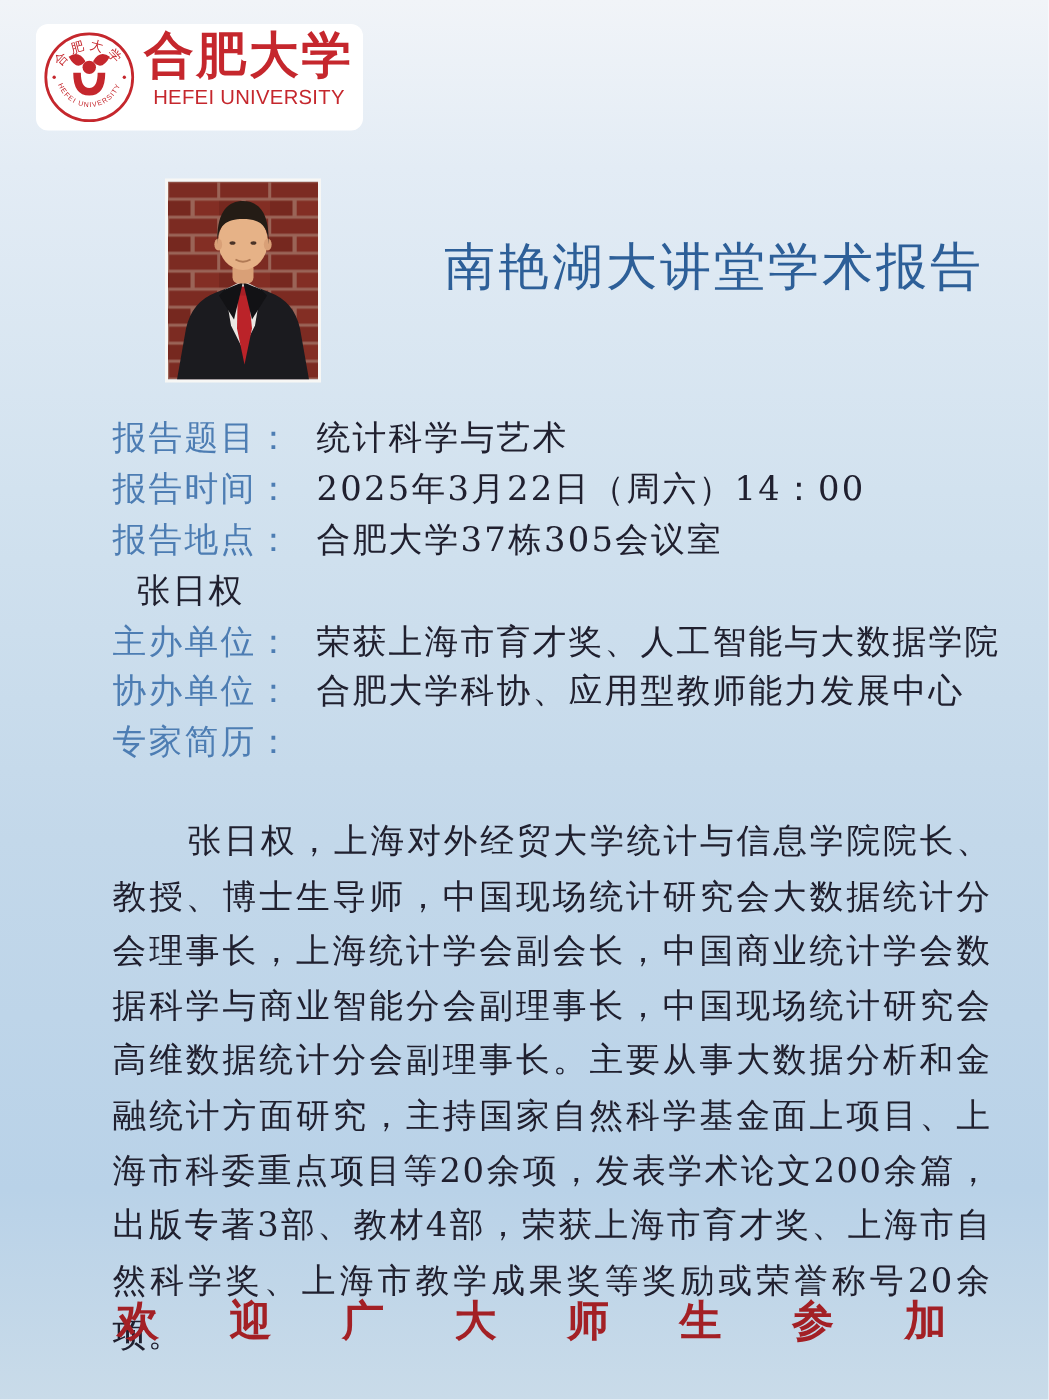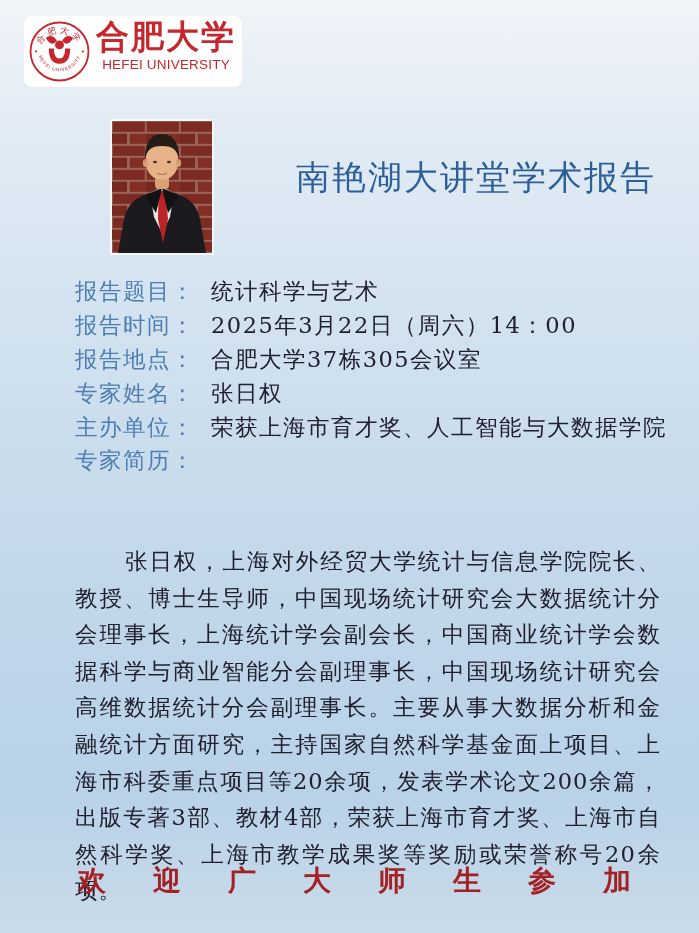--- a/index.html
+++ b/index.html
@@ -141,26 +141,29 @@
     </div>
     <div class="info-row">
       <span class="info-label">报告时间：</span>
       <span class="info-value">2025年3月22日（周六）14：00</span>
     </div>
     <div class="info-row">
       <span class="info-label">报告地点：</span>
       <span class="info-value">合肥大学37栋305会议室</span>
     </div>
     <div class="info-row">
-      <span class="info-label">专家姓名：</span>
       <span class="info-value">张日权</span>
     </div>
     <div class="info-row">
       <span class="info-label">主办单位：</span>
       <span class="info-value">荣获上海市育才奖、人工智能与大数据学院</span>
+    </div>
+    <div class="info-row">
+      <span class="info-label">协办单位：</span>
+      <span class="info-value">合肥大学科协、应用型教师能力发展中心</span>
     </div>
     <div class="info-row">
       <span class="info-label">专家简历：</span>
       <span class="info-value"></span>
     </div>
   </div>
 
   <div class="bio">张日权，上海对外经贸大学统计与信息学院院长、教授、博士生导师，中国现场统计研究会大数据统计分会理事长，上海统计学会副会长，中国商业统计学会数据科学与商业智能分会副理事长，中国现场统计研究会高维数据统计分会副理事长。主要从事大数据分析和金融统计方面研究，主持国家自然科学基金面上项目、上海市科委重点项目等20余项，发表学术论文200余篇，出版专著3部、教材4部，荣获上海市育才奖、上海市自然科学奖、上海市教学成果奖等奖励或荣誉称号20余项。</div>
 
   <div class="footer">欢迎广大师生参加</div>

